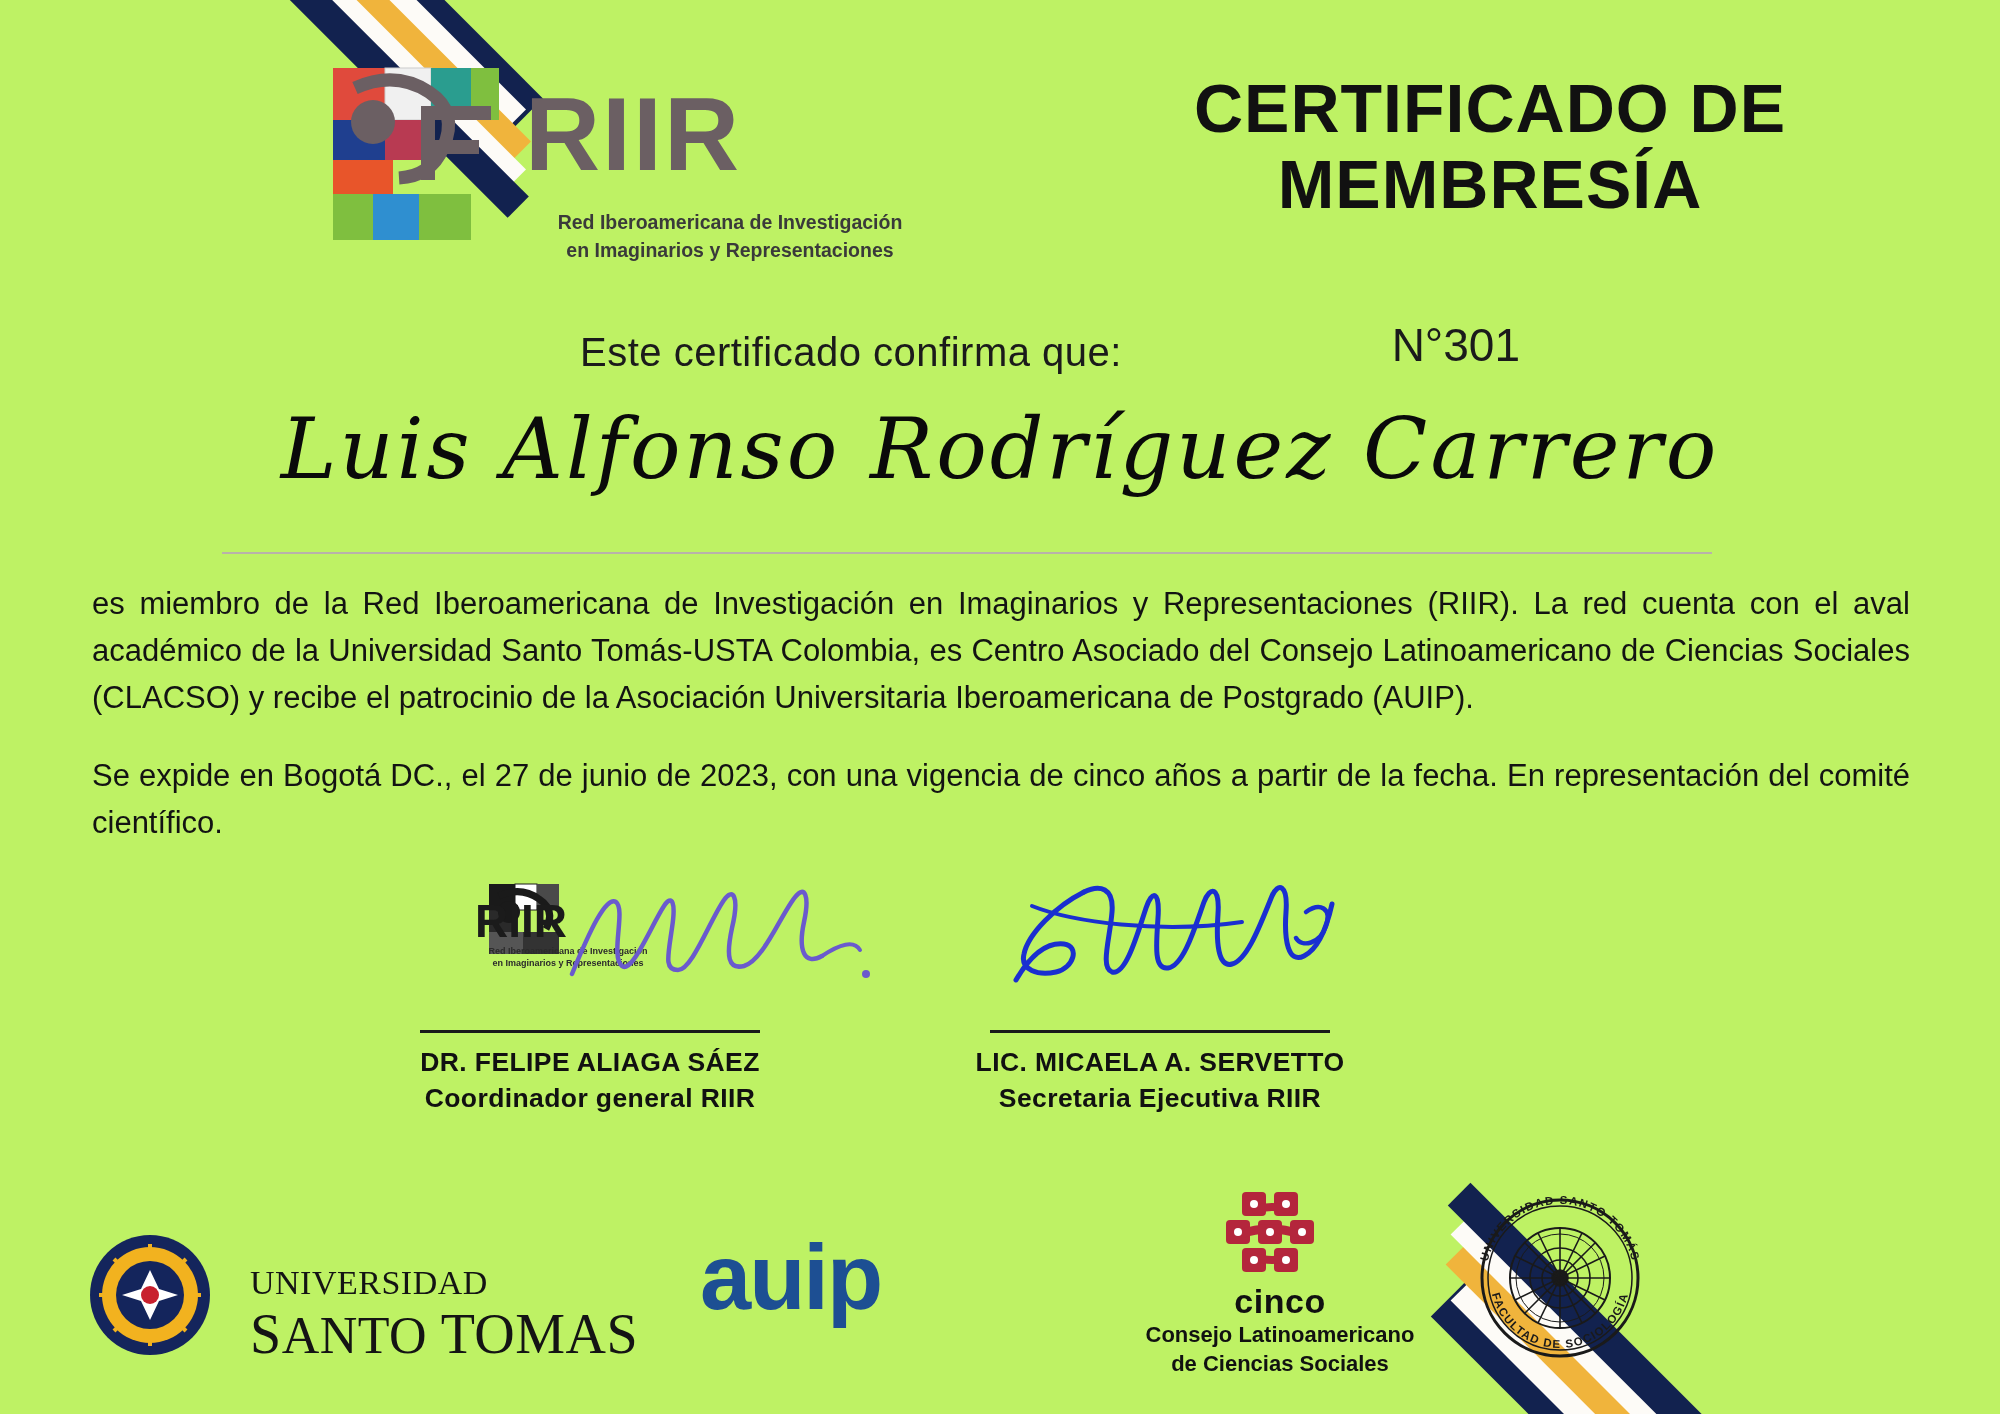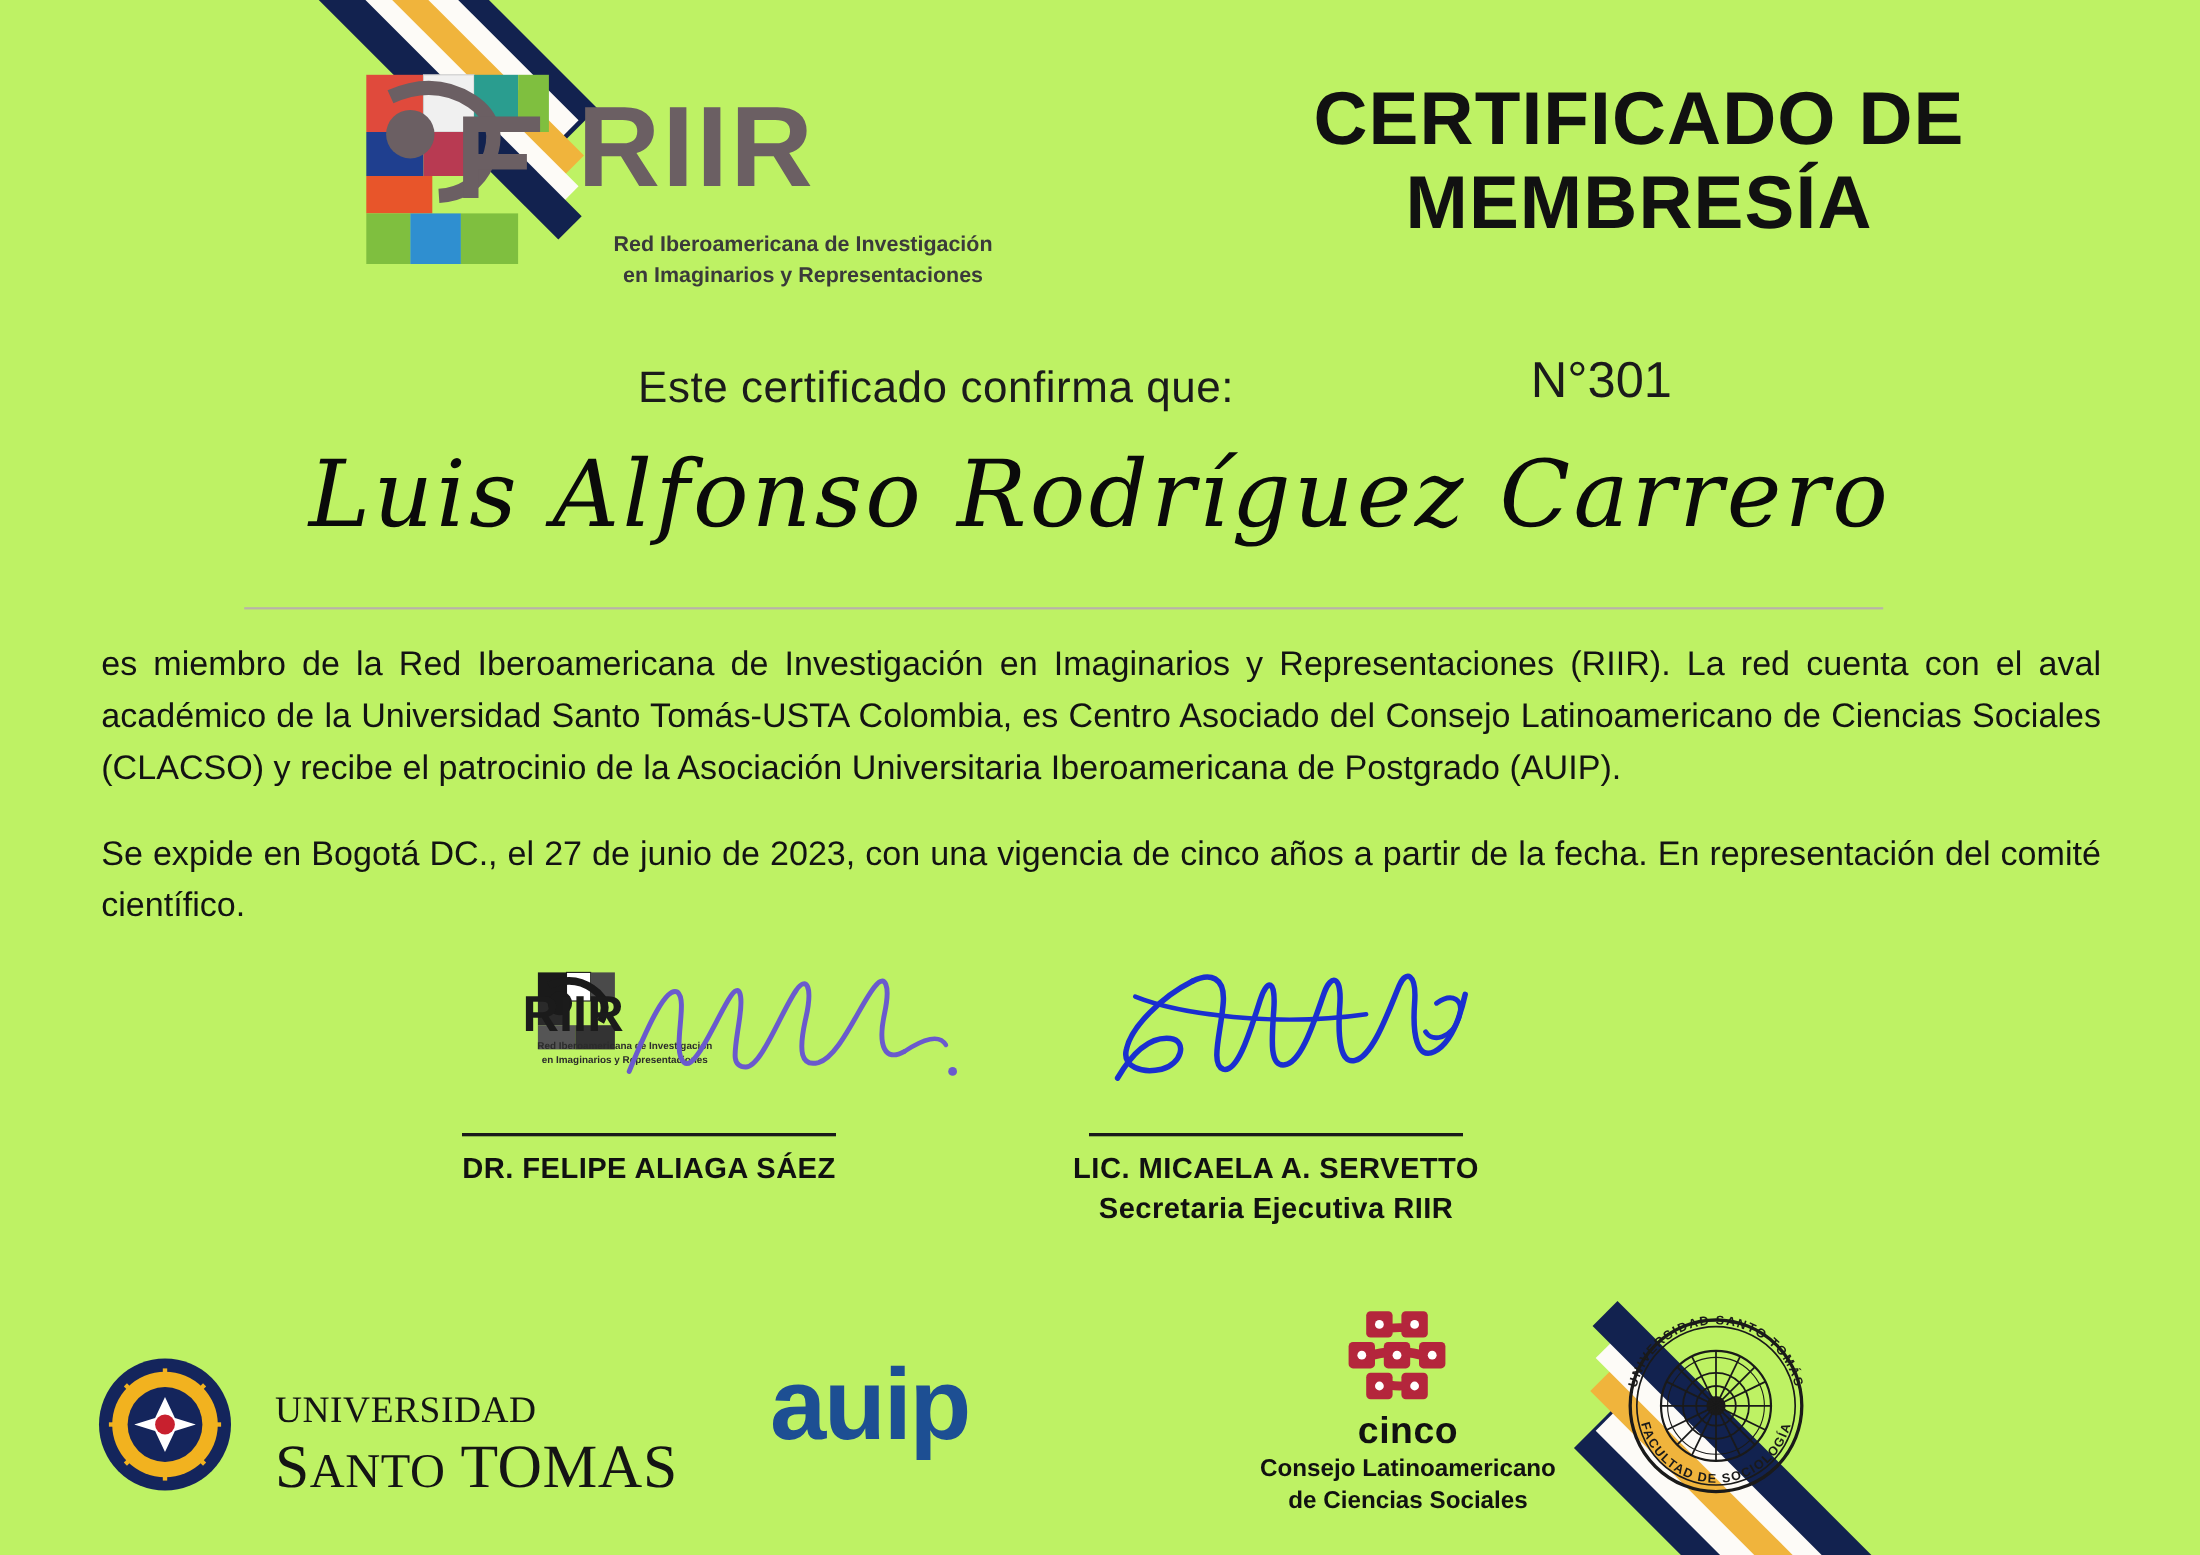--- a/index.html
+++ b/index.html
@@ -446,20 +446,21 @@
         </div>
       </div>
       <svg class="signature-svg" style="left:230px; top:-10px;" width="330" height="140" viewBox="0 0 330 140">
         <path d="M12 104 C30 60, 46 26, 56 32 C66 40, 50 86, 62 96 C72 104, 92 54, 104 36 C112 24, 116 32, 112 58 C108 86, 104 100, 118 100 C132 100, 150 50, 164 30 C172 18, 180 24, 172 58 C166 86, 168 100, 184 96 C204 90, 222 42, 236 26 C244 16, 250 24, 244 52 C238 80, 244 96, 262 86" fill="none" stroke="#6a5acd" stroke-width="4.5" stroke-linecap="round"></path>
         <path d="M262 86 C280 74, 294 70, 300 80" fill="none" stroke="#6a5acd" stroke-width="4" stroke-linecap="round"></path>
         <circle cx="306" cy="104" r="4" fill="#6a5acd"></circle>
       </svg>
     </div>
     <div class="sig-rule"></div>
     <div class="sig-name">DR. FELIPE ALIAGA SÁEZ</div>
+    <div class="sig-role">Coordinador general RIIR</div>
   </div>
 
   <div class="sig-col sig-right">
     <div class="sig-area">
       <svg class="signature-svg" style="left:80px; top:-20px;" width="380" height="160" viewBox="0 0 380 160">
         <path d="M36 120 C50 96, 66 82, 84 84 C100 86, 94 108, 76 112 C58 116, 40 110, 44 94 C48 74, 76 46, 104 32" fill="none" stroke="#1a2fd0" stroke-width="5" stroke-linecap="round"></path>
         <path d="M104 32 C120 24, 134 28, 132 52 C130 78, 120 108, 132 112 C146 116, 158 72, 166 48 C172 30, 180 30, 178 58 C176 86, 174 110, 188 108 C204 106, 216 64, 224 42 C230 26, 240 26, 238 54 C236 82, 238 108, 252 104 C268 100, 282 60, 292 36 C298 22, 308 24, 306 52 C304 80, 308 104, 324 96 C340 88, 348 62, 352 44" fill="none" stroke="#1a2fd0" stroke-width="5" stroke-linecap="round"></path>
         <path d="M52 46 C92 62, 180 74, 262 62" fill="none" stroke="#1a2fd0" stroke-width="4" stroke-linecap="round"></path>
         <path d="M326 52 C340 42, 352 48, 346 66 C340 84, 322 88, 316 78" fill="none" stroke="#1a2fd0" stroke-width="4.5" stroke-linecap="round"></path>
       </svg>
@@ -488,21 +489,21 @@
           <line x1="106" y1="29" x2="95" y2="40"></line>
           <line x1="45" y1="90" x2="34" y2="101"></line>
         </g>
         <g fill="#ffffff">
           <path d="M70 40 l9 19 19 6 -19 6 -9 19 -9 -19 -19 -6 19 -6 z"></path>
         </g>
         <circle cx="70" cy="65" r="9" fill="#c8202e"></circle>
       </svg>
       <div class="usta-text">
         <div class="small-caps-1">UNIVERSIDAD</div>
-        <div class="big">S<span style="font-size:44px">ANTO</span> T<span style="font-size:56px">OMAS</span></div>
+        <div class="big">S<span style="font-size:52px">ANTO</span> T<span style="font-size:56px">OMAS</span></div>
       </div>
     </div>
 
     <div class="footer-logo auip-logo">
       <div class="auip-mark">auip</div>
     </div>
 
     <div class="footer-logo clacso-logo">
       <svg width="160" height="95" viewBox="0 0 160 95" style="margin-left:40px">
         <g fill="#b4263c">

